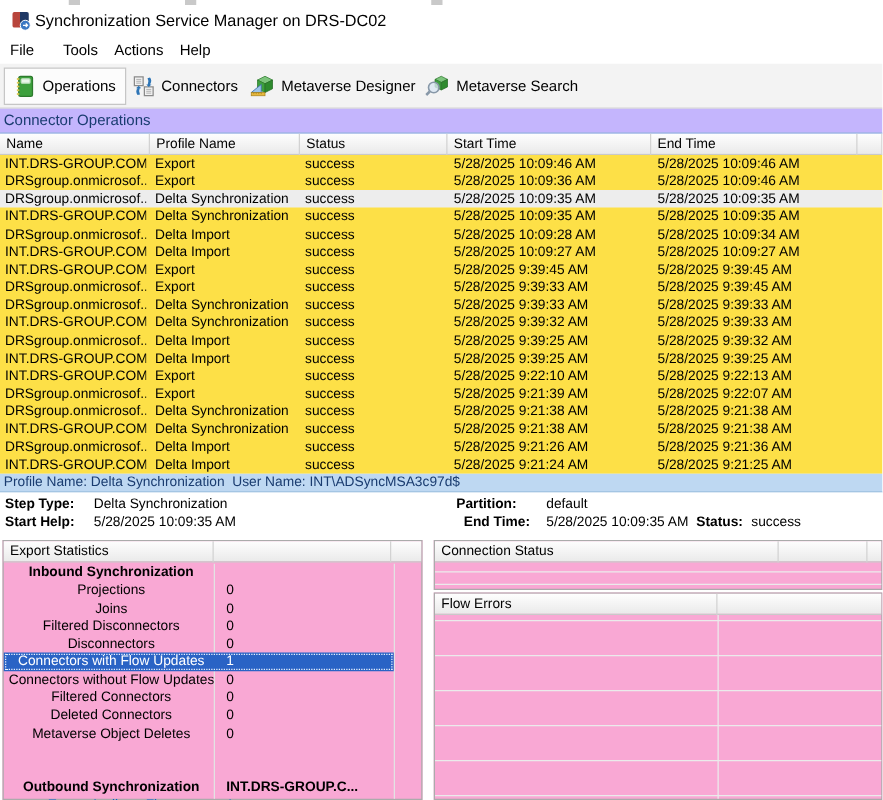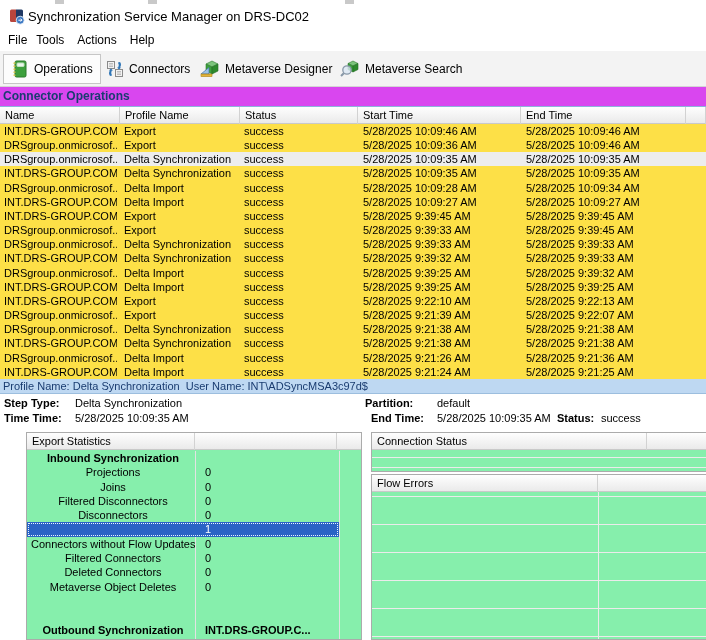--- a/index.html
+++ b/index.html
@@ -17,32 +17,32 @@
 
   
   .titlebar { left:0; top:5px; width:706px; height:24px; background:#fff; }
   .title-text { position:absolute; left:28px; top:4px; font-size:13px; color:#000; white-space:nowrap; }
   .win-icon { position:absolute; left:8px; top:3px; width:17px; height:17px; }
 
   
   .menubar { left:0; top:29px; width:706px; height:22px; background:#fff; display:flex; align-items:center; }
   .menu-item { padding:3px 0; margin-right:0; font-size:12px; color:#000; cursor:default; }
   .mi-file { margin-left:8px; }
-  .mi-tools { margin-left:9px; }
+  .mi-tools { margin-left:23px; }
   .mi-actions { margin-left:13px; }
   .mi-help { margin-left:13px; }
 
   
   .toolbar { left:0; top:51px; width:706px; height:36px; background:#f3f3f3; border-bottom:1px solid #d4d4d4; }
   .tb-btn { position:absolute; top:3px; height:30px; display:flex; align-items:center; gap:5px; padding:0 7px; font-size:12px; white-space:nowrap; }
   .tb-btn.active { background:#fcfcfc; border:1px solid #c6c6c6; }
   .tb-btn svg { flex:0 0 auto; }
 
   
-  .section-bar { left:0; top:87px; width:706px; height:20px; background:#d946ef; border-bottom:1px solid #8db3dc; color:#1a3c70; font-size:12px; line-height:19px; padding-left:3px;font-weight:bold; }
+  .section-bar { left:0; top:87px; width:706px; height:20px; background:#c4b5fd; border-bottom:1px solid #8db3dc; color:#1a3c70; font-size:12px; line-height:19px; padding-left:3px; }
 
   
   .grid-header { left:0; top:107px; width:706px; height:17px; background:linear-gradient(#fefefe,#eaeaea); border-bottom:1px solid #c9c9c9; }
   .gh-cell { position:absolute; top:0; height:17px; line-height:16px; padding-left:5px; border-right:1px solid #d2d2d2; overflow:hidden; white-space:nowrap; }
   .gh0 { left:0; width:120px; } .gh1 { left:120px; width:120px; } .gh2 { left:240px; width:118px; }
   .gh3 { left:358px; width:163px; } .gh4 { left:521px; width:165px; } .gh5 { left:686px; width:20px; }
 
   
   .grid-body { left:0; top:124px; width:706px; height:255px; background:#fde047; overflow:hidden; }
   .op-row { position:relative; height:14.17px; line-height:14px; }
@@ -53,21 +53,21 @@
 
   
   .detail-bar { left:0; top:379px; width:706px; height:15px; background:#bed8f2; border-bottom:1px solid #9cbede; color:#1a3c70; line-height:14px; padding-left:3px; white-space:pre; overflow:hidden; }
 
   
   .detail-info { left:0; top:394px; width:706px; height:38px; background:#fff; }
   .di { position:absolute; white-space:nowrap; }
   .bold { font-weight:bold; }
 
   
-  .panel { position:absolute; background:#86efac; border:1px solid #ababab;margin-left:24px; }
+  .panel { position:absolute; background:#f9a8d4; border:1px solid #ababab; }
   .lv-header { position:absolute; left:0; top:0; right:0; height:17px; background:linear-gradient(#fefefe,#eaeaea); border-bottom:1px solid #c9c9c9; }
   .lv-hcell { position:absolute; top:0; height:17px; line-height:16px; padding-left:5px; border-right:1px solid #d2d2d2; overflow:hidden; white-space:nowrap; }
 
   
   .stats-panel { left:2px; top:432px; width:336px; height:208px; }
   .stats-body { position:absolute; left:0; top:18px; right:0; bottom:0; }
   .stats-vline { position:absolute; top:0; bottom:0; width:1px; background:#e3e3e3; }
   .stat-row { position:relative; height:14.3px; line-height:14px; }
   .stat-row .s-label { position:absolute; left:4px; top:0; width:164px; overflow:hidden; white-space:nowrap;text-align:center; }
   .stat-row .s-value { position:absolute; left:178px; top:0; width:130px; overflow:hidden; white-space:nowrap; }
@@ -296,21 +296,21 @@
     </div>
   </div>
 
 <div class="abs detail-bar">Profile Name: Delta Synchronization  User Name: INT\ADSyncMSA3c97d$</div>
 
 <div class="abs detail-info">
   <span class="di bold" style="left:4px;top:3px;">Step Type:</span>
   <span class="di" style="left:75px;top:3px;">Delta Synchronization</span>
   <span class="di bold" style="left:365px;top:3px;">Partition:</span>
   <span class="di" style="left:437px;top:3px;">default</span>
-  <span class="di bold" style="left:4px;top:18px;">Time Time:</span>
+  <span class="di bold" style="left:4px;top:18px;">Start Help:</span>
   <span class="di" style="left:75px;top:18px;">5/28/2025 10:09:35 AM</span>
   <span class="di bold" style="left:371px;top:18px;">End Time:</span>
   <span class="di" style="left:437px;top:18px;">5/28/2025 10:09:35 AM</span>
   <span class="di bold" style="left:557px;top:18px;">Status:</span>
   <span class="di" style="left:601px;top:18px;">success</span>
 </div>
 
 <div class="panel stats-panel">
   <div class="lv-header">
     <div class="lv-hcell" style="left:0;width:168px;">Export Statistics</div>
@@ -334,20 +334,21 @@
       </div>
       <div class="stat-row">
         <span class="s-label">Filtered Disconnectors</span>
         <span class="s-value">0</span>
       </div>
       <div class="stat-row">
         <span class="s-label">Disconnectors</span>
         <span class="s-value">0</span>
       </div>
       <div class="stat-row sel">
+        <span class="s-label">Connectors with Flow Updates</span>
         <span class="s-value">1</span>
       </div>
       <div class="stat-row">
         <span class="s-label">Connectors without Flow Updates</span>
         <span class="s-value">0</span>
       </div>
       <div class="stat-row">
         <span class="s-label">Filtered Connectors</span>
         <span class="s-value">0</span>
       </div>

